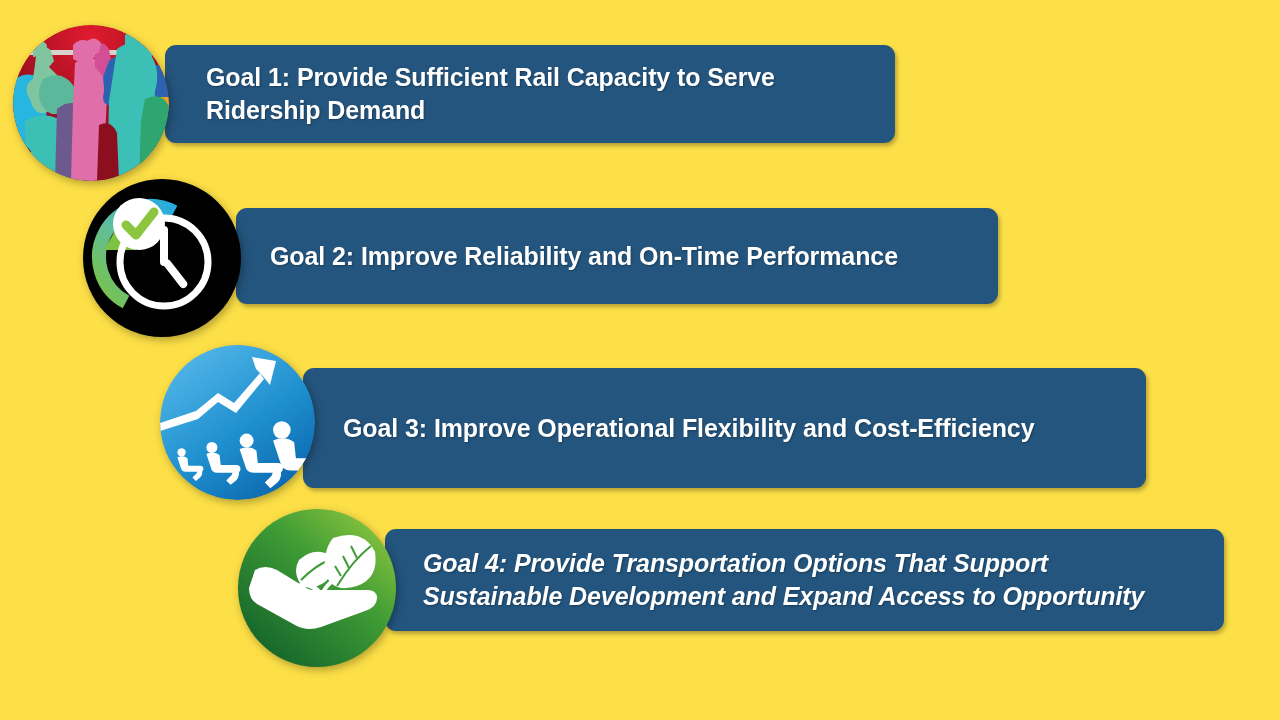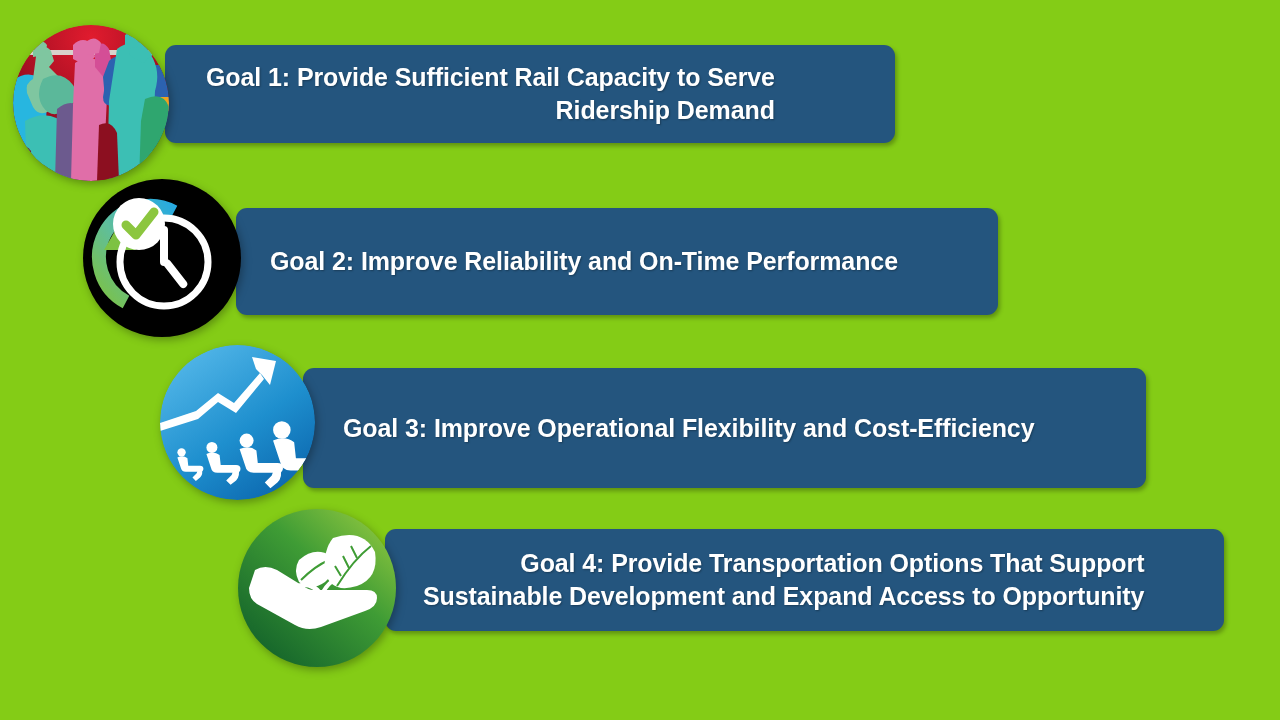--- a/index.html
+++ b/index.html
@@ -11,22 +11,21 @@
     width: 1280px;
     height: 720px;
     position: relative;
     overflow: hidden;
     font-family: "Liberation Sans", sans-serif;
   }
 
   .slide {
     position: absolute;
     inset: 0;
-    background: #84cc16;
-    text-align: right;
+    background: #fde047;
   }
 
   
   .goal-row {
     position: absolute;
   }
 
   .goal-bar {
     position: absolute;
     background: #24557E;
@@ -55,31 +54,31 @@
     filter: drop-shadow(2px 3px 4px rgba(0,0,0,0.30));
   }
   .goal-icon svg { display: block; }
 
   
   #bar-1 { left: 165px; top: 45px;  width: 730px;  height: 98px; }
   #bar-1 .goal-text { padding-left: 41px; }
   #icon-1 { left: 13px;  top: 25px;  width: 156px; height: 156px; }
 
   
-  #bar-2 { left: 236px; top: 208px; width: 762px;  height: 107px; }
+  #bar-2 { left: 236px; top: 208px; width: 762px;  height: 96px; }
   #bar-2 .goal-text { padding-left: 34px; }
   #icon-2 { left: 82px;  top: 178px; width: 160px; height: 160px; }
 
   
   #bar-3 { left: 303px; top: 368px; width: 843px;  height: 120px; }
   #bar-3 .goal-text { padding-left: 40px; }
   #icon-3 { left: 160px; top: 345px; width: 155px; height: 155px; }
 
   
-  #bar-4 { left: 385px; top: 529px; width: 839px;  height: 102px; }
+  #bar-4 { left: 385px; top: 529px; width: 839px;  height: 102px; font-style: italic; }
   #bar-4 .goal-text { padding-left: 38px; }
   #icon-4 { left: 237px; top: 508px; width: 160px; height: 160px; }
 </style>
 </head>
 <body>
 
 <div class="slide">
 
   <div class="goal-row">
     <div class="goal-bar" id="bar-1">

